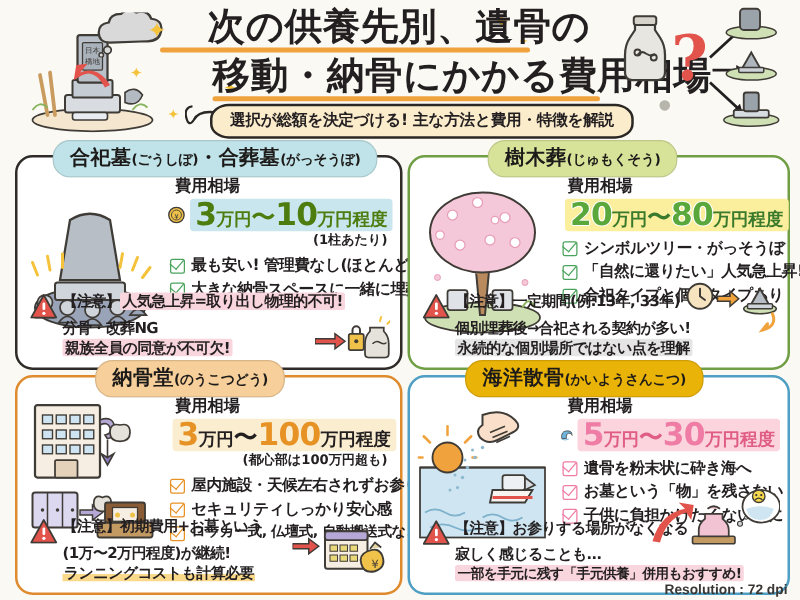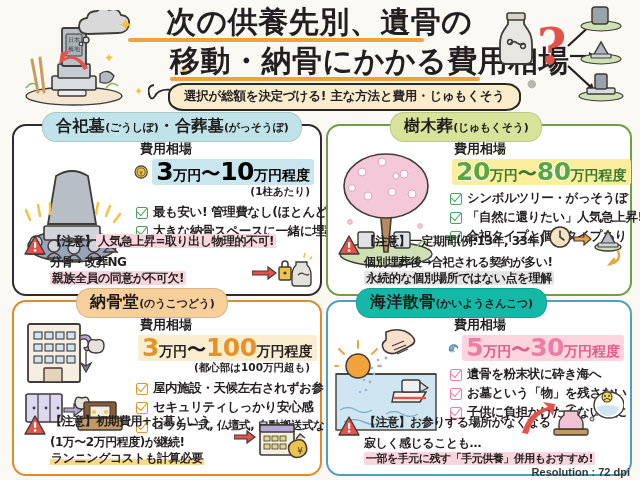--- a/index.html
+++ b/index.html
@@ -71,39 +71,39 @@
     border-radius:14px;padding:3px 13px 4px 13px;
     font-weight:bold;color:#1d1b19;white-space:nowrap;
     border:1.6px solid rgba(0,0,0,.12);
   }
   .pill .big{font-size:16px;letter-spacing:.4px;}
   .pill .kana{font-size:11px;letter-spacing:-.3px;}
 
   .p1 .pill{left:28px;background:#bfe3e8;}
   .p2 .pill{left:62px;background:#d8e39a;}
   .p3 .pill{left:62px;background:#f6cf9a;}
-  .p4 .pill{left:28px;background:#14b8a6;}
+  .p4 .pill{left:44px;background:#eab308;}
 
   
   .art{position:absolute;left:6px;top:16px;width:104px;height:132px;}
   .content{position:absolute;left:112px;top:14px;right:6px;}
 
   .price-label{font-size:13px;font-weight:bold;color:#231f20;margin:0 0 1px 14px;}
 
   .price-row{display:flex;align-items:center;gap:4px;margin-left:8px;}
   .price-hl{
     display:inline-block;padding:0 4px;border-radius:3px;
     font-weight:bold;white-space:nowrap;line-height:1.05;
   }
   .num{font-size:25px;letter-spacing:-.5px;}
   .unit{font-size:14px;}
   .tilde{font-size:19px;}
   .price-note{font-size:10.5px;font-weight:bold;color:#231f20;text-align:right;margin:0 4px 0 0;}
 
-  .p1 .price-hl{background:#c9e6ef;color:#000000;}
+  .p1 .price-hl{background:#c9e6ef;color:#4d7c0f;}
   .p2 .price-hl{background:#fbee9c;color:#3a7a2c;}
   .p2 .num{color:#5aa83c;-webkit-text-stroke:0px;text-shadow:
       1px 0 0 #fff,-1px 0 0 #fff,0 1px 0 #fff,0 -1px 0 #fff;}
   .p3 .price-hl{background:#fbeed0;color:#231f20;}
   .p3 .num{color:#e79225;}
   .p4 .price-hl{background:#fbd4de;color:#e05d86;}
   .p4 .num{color:#ef7ca5;}
 
   .bullets{margin:5px 0 0 10px;}
   .bullet{display:flex;align-items:flex-start;gap:5px;margin-bottom:2px;}
@@ -183,21 +183,21 @@
     <div class="title-wrap">
       <div class="title-line l1">次の供養先別、遺骨の</div>
       <div class="title-underline ul1"></div>
       <div class="title-line l2">移動・納骨にかかる費用相場</div>
       <div class="title-underline ul2"></div>
     </div>
 
     <svg class="bubble-tail" viewBox="0 0 26 24">
       <path d="M25 12 q-14 -2 -18 6 q-4 6 -6 -2 q-2 -8 5 -9" fill="none" stroke="#2b2724" stroke-width="1.8"></path>
     </svg>
-    <div class="subtitle-bubble">選択が総額を決定づける! 主な方法と費用・じゅもくそう</div>
+    <div class="subtitle-bubble">選択が総額を決定づける! 主な方法と費用・特徴を解説</div>
 
     <svg class="bag-illu" viewBox="0 0 44 58">
       <path d="M14 10 h16 v6 l4 6 q4 6 4 14 v14 q0 6 -6 6 h-20 q-6 0 -6 -6 v-14 q0 -8 4 -14 l4 -6 z" fill="#e8e6e0" stroke="#3f3b36" stroke-width="1.8"></path>
       <rect x="13" y="5" width="18" height="7" rx="2" fill="#d6d3cb" stroke="#3f3b36" stroke-width="1.6"></rect>
       <path d="M16 36 q3 -4 7 -1 q5 3 7 0" stroke="#3f3b36" stroke-width="1.6" fill="none"></path>
       <circle cx="16" cy="34" r="2.4" fill="none" stroke="#3f3b36" stroke-width="1.5"></circle>
       <circle cx="29" cy="38" r="2.4" fill="none" stroke="#3f3b36" stroke-width="1.5"></circle>
     </svg>
 
     <div class="qmark">?</div>

